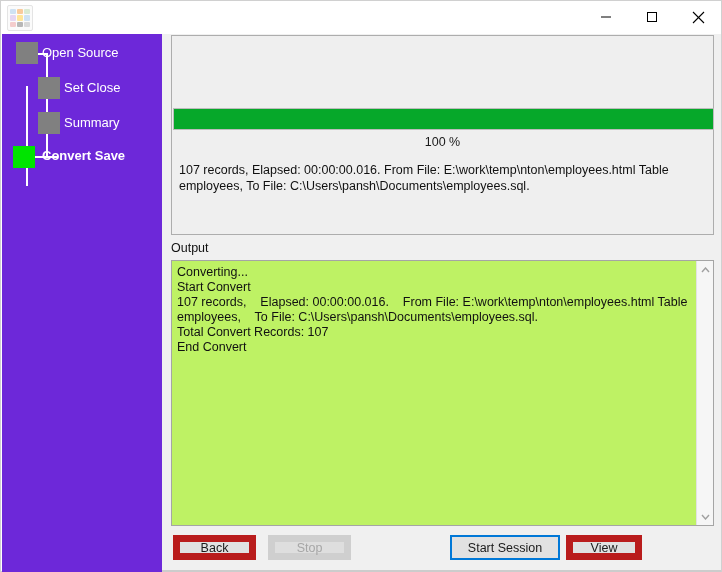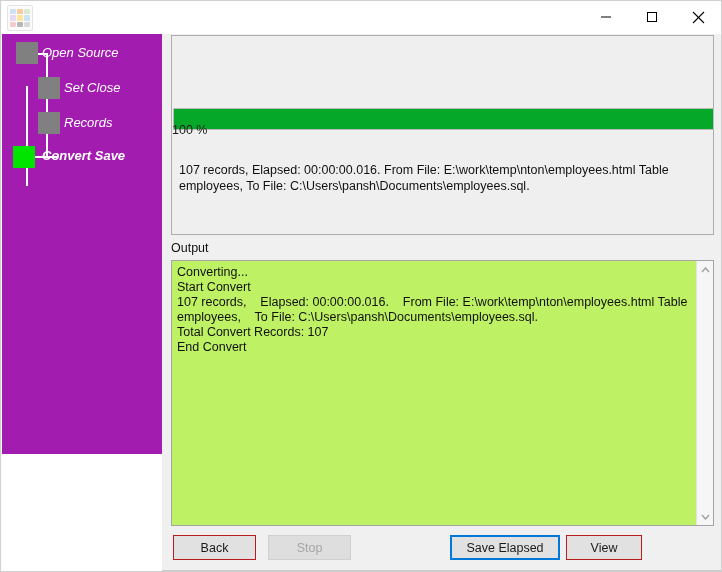--- a/index.html
+++ b/index.html
@@ -69,23 +69,22 @@
     background: #ffffff;
   }
   .winbtn svg { display: block; }
 
   
   .sidebar {
     position: absolute;
     left: 1px;
     top: 33px;
     width: 160px;
-    height: 420px;
-    background: #a21caf;
-    font-style: italic;
+    height: 538px;
+    background: #6d28d9;
   }
   .steps {
     position: absolute;
     left: 0; top: 0;
     width: 160px;
     height: 160px;
   }
   .trunk {
     position: absolute;
     left: 24px;
@@ -149,22 +148,23 @@
     border: 1px solid #bcbcbc;
     box-sizing: border-box;
   }
   .progress-fill {
     height: 100%;
     background: #06a82a;
   }
   .progress-text {
     position: absolute;
     left: 0;
-    top: 87px;
+    top: 99px;
     width: 541px;
+    text-align: center;
     font-size: 12.5px;
     color: #1b1b1b;
   }
   .status-text {
     position: absolute;
     left: 7px;
     top: 126px;
     width: 530px;
     font-size: 12.5px;
     line-height: 16px;
@@ -232,21 +232,21 @@
     left: 0;
     top: 497px;
     width: 559px;
     height: 41px;
   }
   .btn {
     position: absolute;
     top: 4px;
     height: 25px;
     background: #e1e1e1;
-    border: 1px solid #b91c1c;
+    border: 7px solid #b91c1c;
     box-sizing: border-box;
     font-family: "Liberation Sans", sans-serif;
     font-size: 12.5px;
     color: #1b1b1b;
     display: flex;
     align-items: center;
     justify-content: center;
     padding: 0;
   }
   .btn.disabled {
@@ -316,21 +316,21 @@
       <div class="branch" style="left:44px; top:89px; width:12px;"></div>
       <div class="branch" style="left:24px; top:122px; width:32px;"></div>
 
       <div class="step-box" style="left:14px; top:8px;"></div>
       <div class="step-label" style="left:40px; top:11px;">Open Source</div>
 
       <div class="step-box" style="left:36px; top:43px;"></div>
       <div class="step-label" style="left:62px; top:46px;">Set Close</div>
 
       <div class="step-box" style="left:36px; top:78px;"></div>
-      <div class="step-label" style="left:62px; top:81px;">Records</div>
+      <div class="step-label" style="left:62px; top:81px;">Summary</div>
 
       <div class="step-box active" style="left:11px; top:112px;"></div>
       <div class="step-label active" style="left:40px; top:114px;">Convert Save</div>
     </div>
   </div>
 
   <div class="content">
 
     <div class="top-panel">
       <div class="progress-outer">
@@ -358,19 +358,19 @@
           <svg width="9" height="6" viewBox="0 0 9 6">
               <polyline points="1,1 4.5,5 8,1" fill="none" stroke="#a0a0a0" stroke-width="1.4"></polyline>
             </svg>
         </div>
       </div>
     </div>
 
     <div class="buttonbar">
       <button class="btn" style="left:11px; width:83px;">Back</button>
       <button class="btn disabled" style="left:106px; width:83px;" disabled="">Stop</button>
-      <button class="btn focused" style="left:288px; width:110px;">Save Elapsed</button>
+      <button class="btn focused" style="left:288px; width:110px;">Start Session</button>
       <button class="btn" style="left:404px; width:76px;">View</button>
       <div class="bottom-edge"></div>
     </div>
 
   </div>
 </div>
 
 </body></html>

